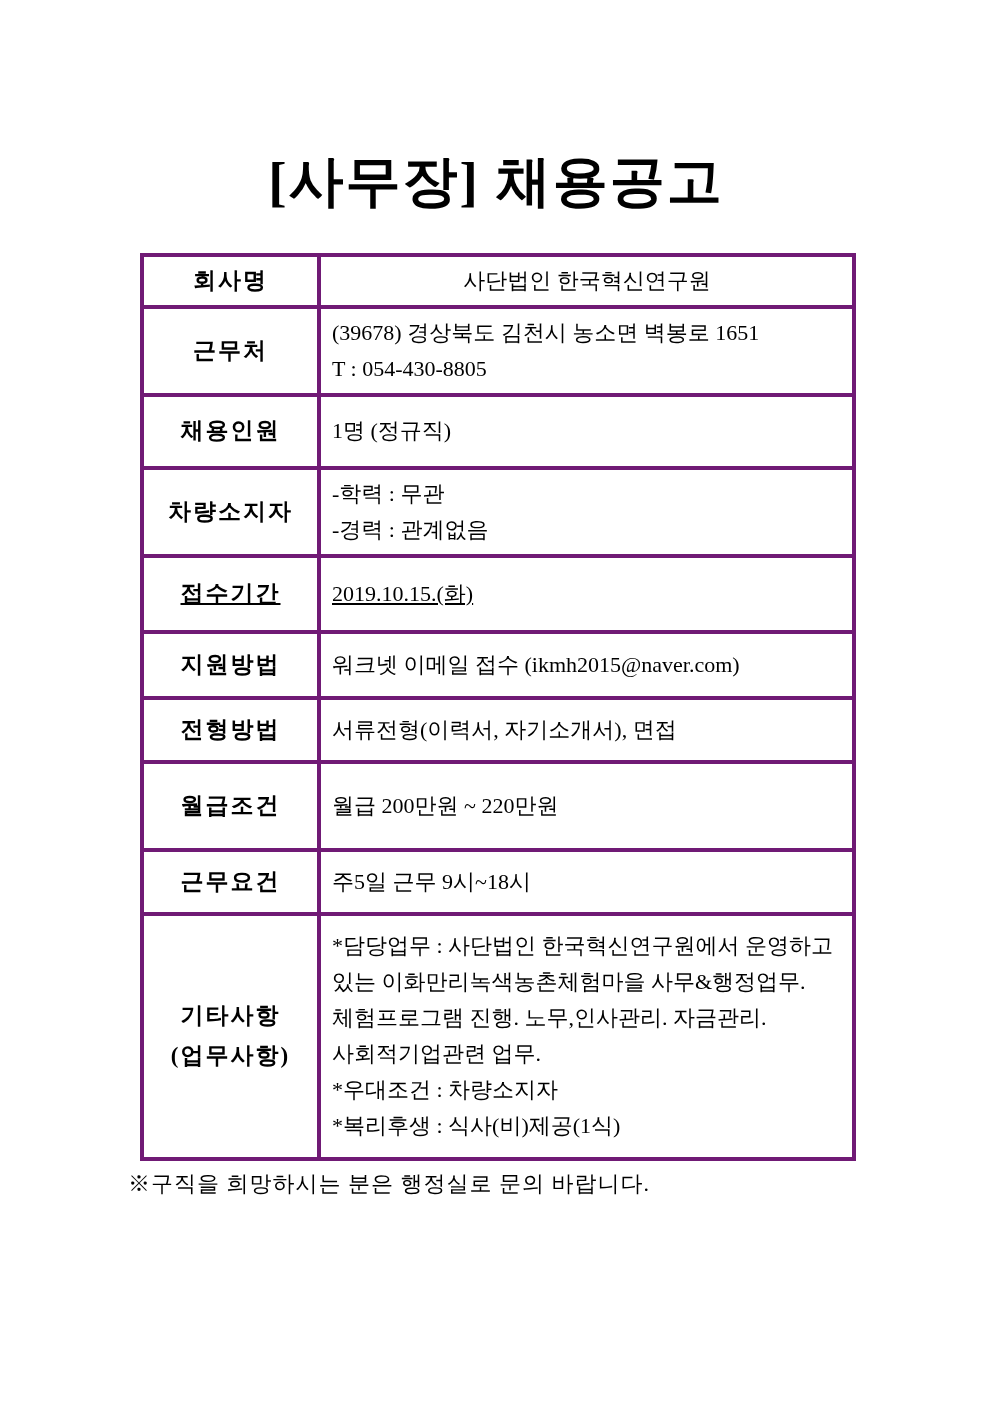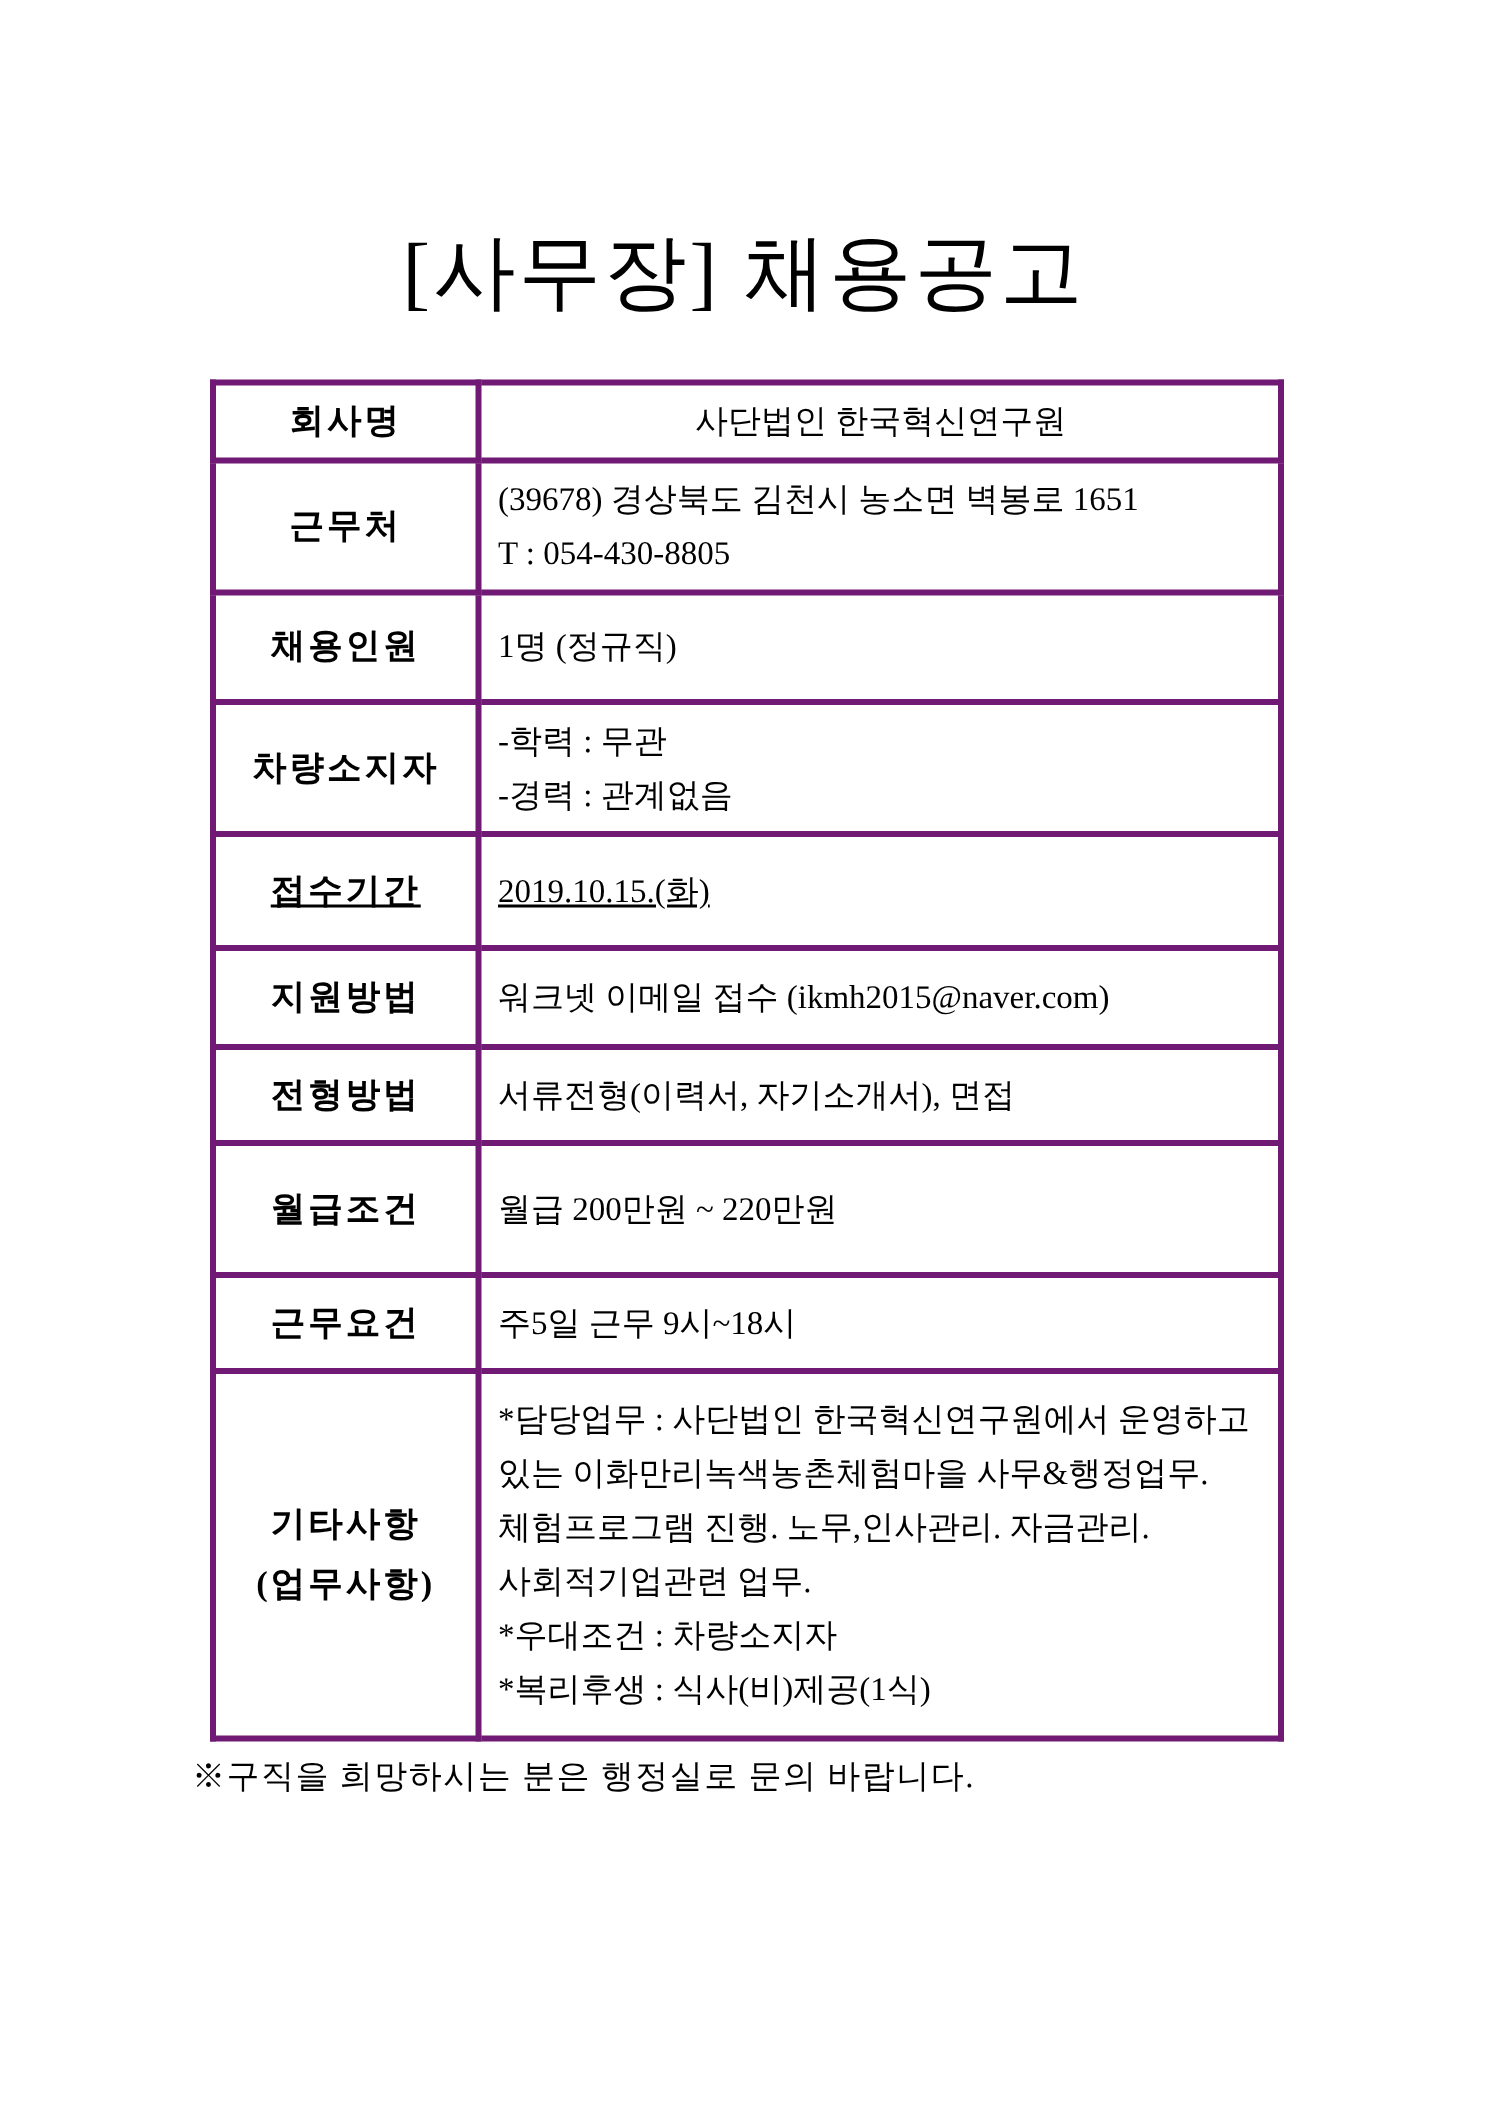--- a/index.html
+++ b/index.html
@@ -12,21 +12,21 @@
   body {
     width: 992px; height: 1403px;
     position: relative;
     overflow: hidden;
   }
   .doc-title {
     margin: 0;
     padding-top: 148px;
     text-align: center;
     font-size: 55px;
-    font-weight: 400;
+    font-weight: 700;
     letter-spacing: 2px;
     line-height: 1.25;
     white-space: nowrap;
   }
   table.job-table {
     margin: 36px 0 0 140px;
     width: 712px;
     border-collapse: collapse;
     table-layout: fixed;
   }

